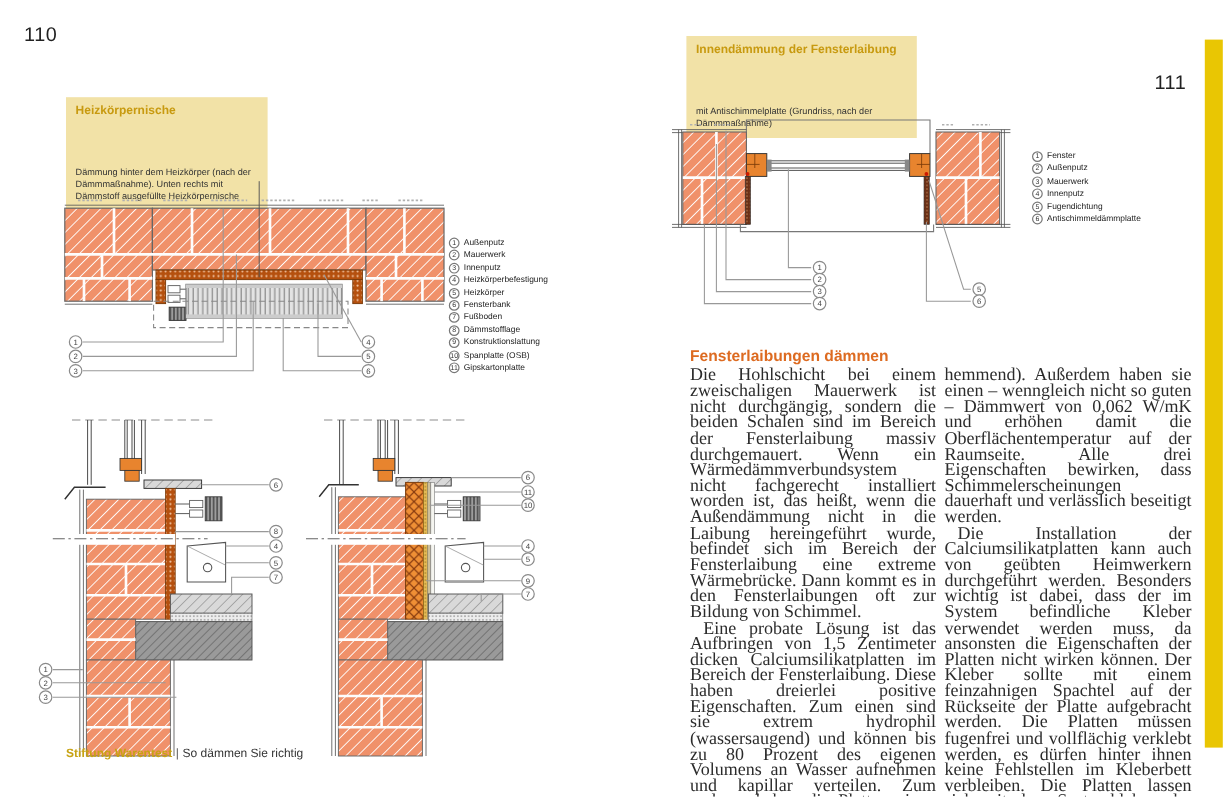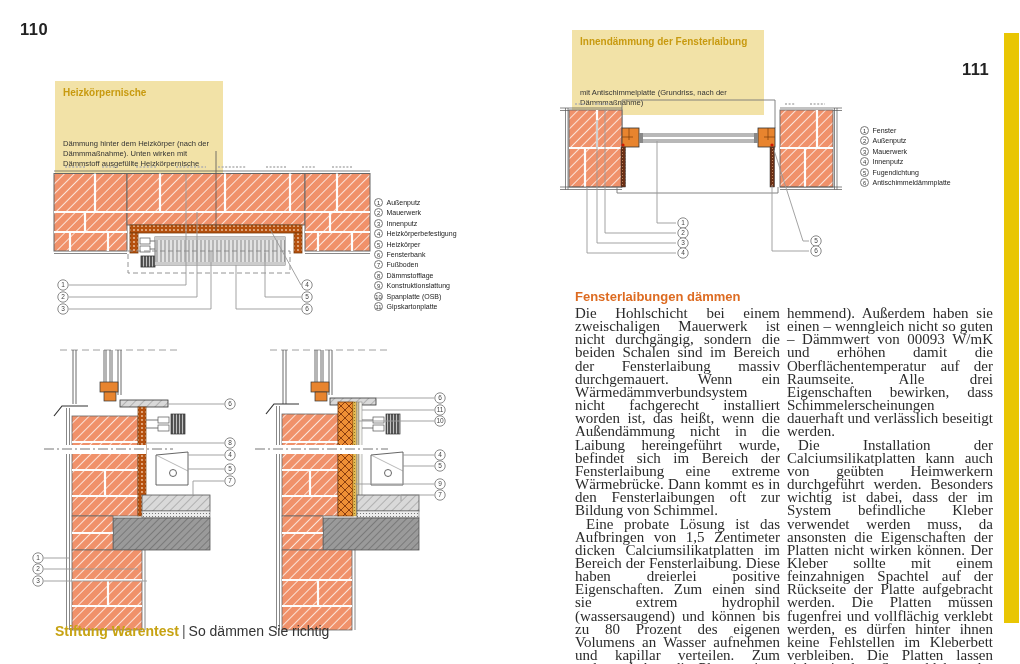--- a/index.html
+++ b/index.html
@@ -1,33 +1,33 @@
 <!DOCTYPE html>
 <html><head>
 <meta charset="utf-8">
 <style>
   html,body{margin:0;padding:0;background:#fff;}
   .spread{position:relative;width:1020px;height:664px;background:#ffffff;overflow:hidden;
           font-family:"Liberation Sans",sans-serif;}
   .abs{position:absolute;}
-  .pagenum{font-size:16.5px;font-weight:bold;color:#222;letter-spacing:0.5px;}
+  .pagenum{font-size:16.5px;font-weight:normal;color:#222;letter-spacing:0.5px;}
   .infobox{background:#f2e2a7;box-sizing:border-box;padding:6px 8px 7px 8px;}
   .infobox .ib-title{font-size:10px;font-weight:bold;color:#c89a10;margin-bottom:2px;}
   .infobox .ib-body{font-size:7.6px;line-height:1.34;color:#333;margin-top:41px;}
   .lg-row{display:flex;align-items:center;gap:3.5px;margin-bottom:1.4px;}
   .lg-n{width:9px;height:9px;border:0.8px solid #777;border-radius:50%;
         font:5.8px/8.6px "Liberation Sans",sans-serif;text-align:center;color:#333;
         flex:none;box-sizing:border-box;background:#fff;}
   .lg-t{font-size:7px;color:#222;white-space:nowrap;}
   .article-h{font-size:13px;font-weight:bold;color:#dd6b21;}
   .col{width:205px;font-family:"Liberation Serif",serif;font-size:15px;line-height:13.15px;
        color:#2b2b2b;text-align:justify;}
   .col p{margin:0;}
   .col p.indent{text-indent:11px;font-family:Liberation Serif, serif;}
-  .footer{font-size:14px;color:#333;}
+  .footer{font-size:10px;color:#333;}
   .footer .pub{font-weight:bold;color:#c7a313;}
   .footer .sep{color:#555;padding:0 3px;font-weight:normal;}
   .tab{background:#e9c603;}
   svg .co circle{fill:#fff;stroke:#8a8a8a;stroke-width:1;}
   svg .co text{font:6.5px "Liberation Sans",sans-serif;fill:#444;text-anchor:middle;}
   svg .ld{fill:none;stroke:#999;stroke-width:0.9;}
   svg .jt{stroke:#fdfdfd;stroke-width:2.2;}
   svg .pl{stroke:#555;stroke-width:0.7;}
   svg .tick{stroke:#b0b0b0;stroke-width:1.3;stroke-dasharray:2 1.6;}
 </style>
@@ -78,21 +78,21 @@
         <rect width="3" height="3" fill="#e5bb55"></rect>
         <circle cx="1.5" cy="1.5" r="0.5" fill="#7a5a10"></circle>
       </pattern>
     </defs>
   </svg>
 
   <div class="abs pagenum" style="left:20px;top:20px;">110</div>
 
   <div class="abs infobox" style="left:55px;top:81px;width:168px;">
     <div class="ib-title">Heizkörpernische</div>
-    <div class="ib-body">Dämmung hinter dem Heizkörper (nach der Dämmmaßnahme). Unten wirken mit Dämmstoff ausgefüllte Heizkörpernische</div>
+    <div class="ib-body">Dämmung hinter dem Heizkörper (nach der Dämmmaßnahme). Unten rechts mit Dämmstoff ausgefüllte Heizkörpernische</div>
   </div>
 
   <svg class="abs" style="left:40px;top:148px;" width="340" height="172" viewBox="0 0 340 172">
     <line class="tick" x1="25" y1="19" x2="45" y2="19"></line>
       <line class="tick" x1="62" y1="19" x2="78" y2="19"></line>
     <line class="tick" x1="96" y1="19" x2="116" y2="19"></line>
       <line class="tick" x1="136" y1="19" x2="166" y2="19"></line>
     <line class="tick" x1="178" y1="19" x2="206" y2="19"></line>
       <line class="tick" x1="226" y1="19" x2="246" y2="19"></line>
     <line class="tick" x1="262" y1="19" x2="276" y2="19"></line>
@@ -488,17 +488,17 @@
         <span class="lg-t">Antischimmeldämmplatte</span>
       </div>
   </div>
 
   <div class="abs article-h" style="left:575px;top:289px;">Fensterlaibungen dämmen</div>
   <div class="abs col" style="left:575px;top:307px;">
     <p>Die Hohlschicht bei einem zweischaligen Mauerwerk ist nicht durchgängig, sondern die beiden Schalen sind im Bereich der Fensterlaibung massiv durchgemauert. Wenn ein Wärmedämmverbundsystem nicht fachgerecht installiert worden ist, das heißt, wenn die Außendämmung nicht in die Laibung hereingeführt wurde, befindet sich im Bereich der Fensterlaibung eine extreme Wärmebrücke. Dann kommt es in den Fensterlaibungen oft zur Bildung von Schimmel.</p>
     <p class="indent">Eine probate Lösung ist das Aufbringen von 1,5 Zentimeter dicken Calciumsilikatplatten im Bereich der Fensterlaibung. Diese haben dreierlei positive Eigenschaften. Zum einen sind sie extrem hydrophil (wassersaugend) und können bis zu 80 Prozent des eigenen Volumens an Wasser aufnehmen und kapillar verteilen. Zum anderen haben die Platten einen hohen pH-Wert (10,5) und sind daher fungizid (schimmel-</p>
   </div>
   <div class="abs col" style="left:787px;top:307px;width:206px;">
-    <p>hemmend). Außerdem haben sie einen – wenngleich nicht so guten – Dämmwert von 00093 W/mK und erhöhen damit die Oberflächentemperatur auf der Raumseite. Alle drei Eigenschaften bewirken, dass Schimmelerscheinungen dauerhaft und verlässlich beseitigt werden.</p>
+    <p>hemmend). Außerdem haben sie einen – wenngleich nicht so guten – Dämmwert von 0,062 W/mK und erhöhen damit die Oberflächentemperatur auf der Raumseite. Alle drei Eigenschaften bewirken, dass Schimmelerscheinungen dauerhaft und verlässlich beseitigt werden.</p>
     <p class="indent">Die Installation der Calciumsilikatplatten kann auch von geübten Heimwerkern durchgeführt werden. Besonders wichtig ist dabei, dass der im System befindliche Kleber verwendet werden muss, da ansonsten die Eigenschaften der Platten nicht wirken können. Der Kleber sollte mit einem feinzahnigen Spachtel auf der Rückseite der Platte aufgebracht werden. Die Platten müssen fugenfrei und vollflächig verklebt werden, es dürfen hinter ihnen keine Fehlstellen im Kleberbett verbleiben. Die Platten lassen sich mit dem Systemkleber, der auch als Spachtelmasse verwendet werden kann, vollflächig verspachteln und sollten dann mit einer Kalkfarbe gestrichen werden.</p>
   </div>
 
 </div>
 
 </body></html>

